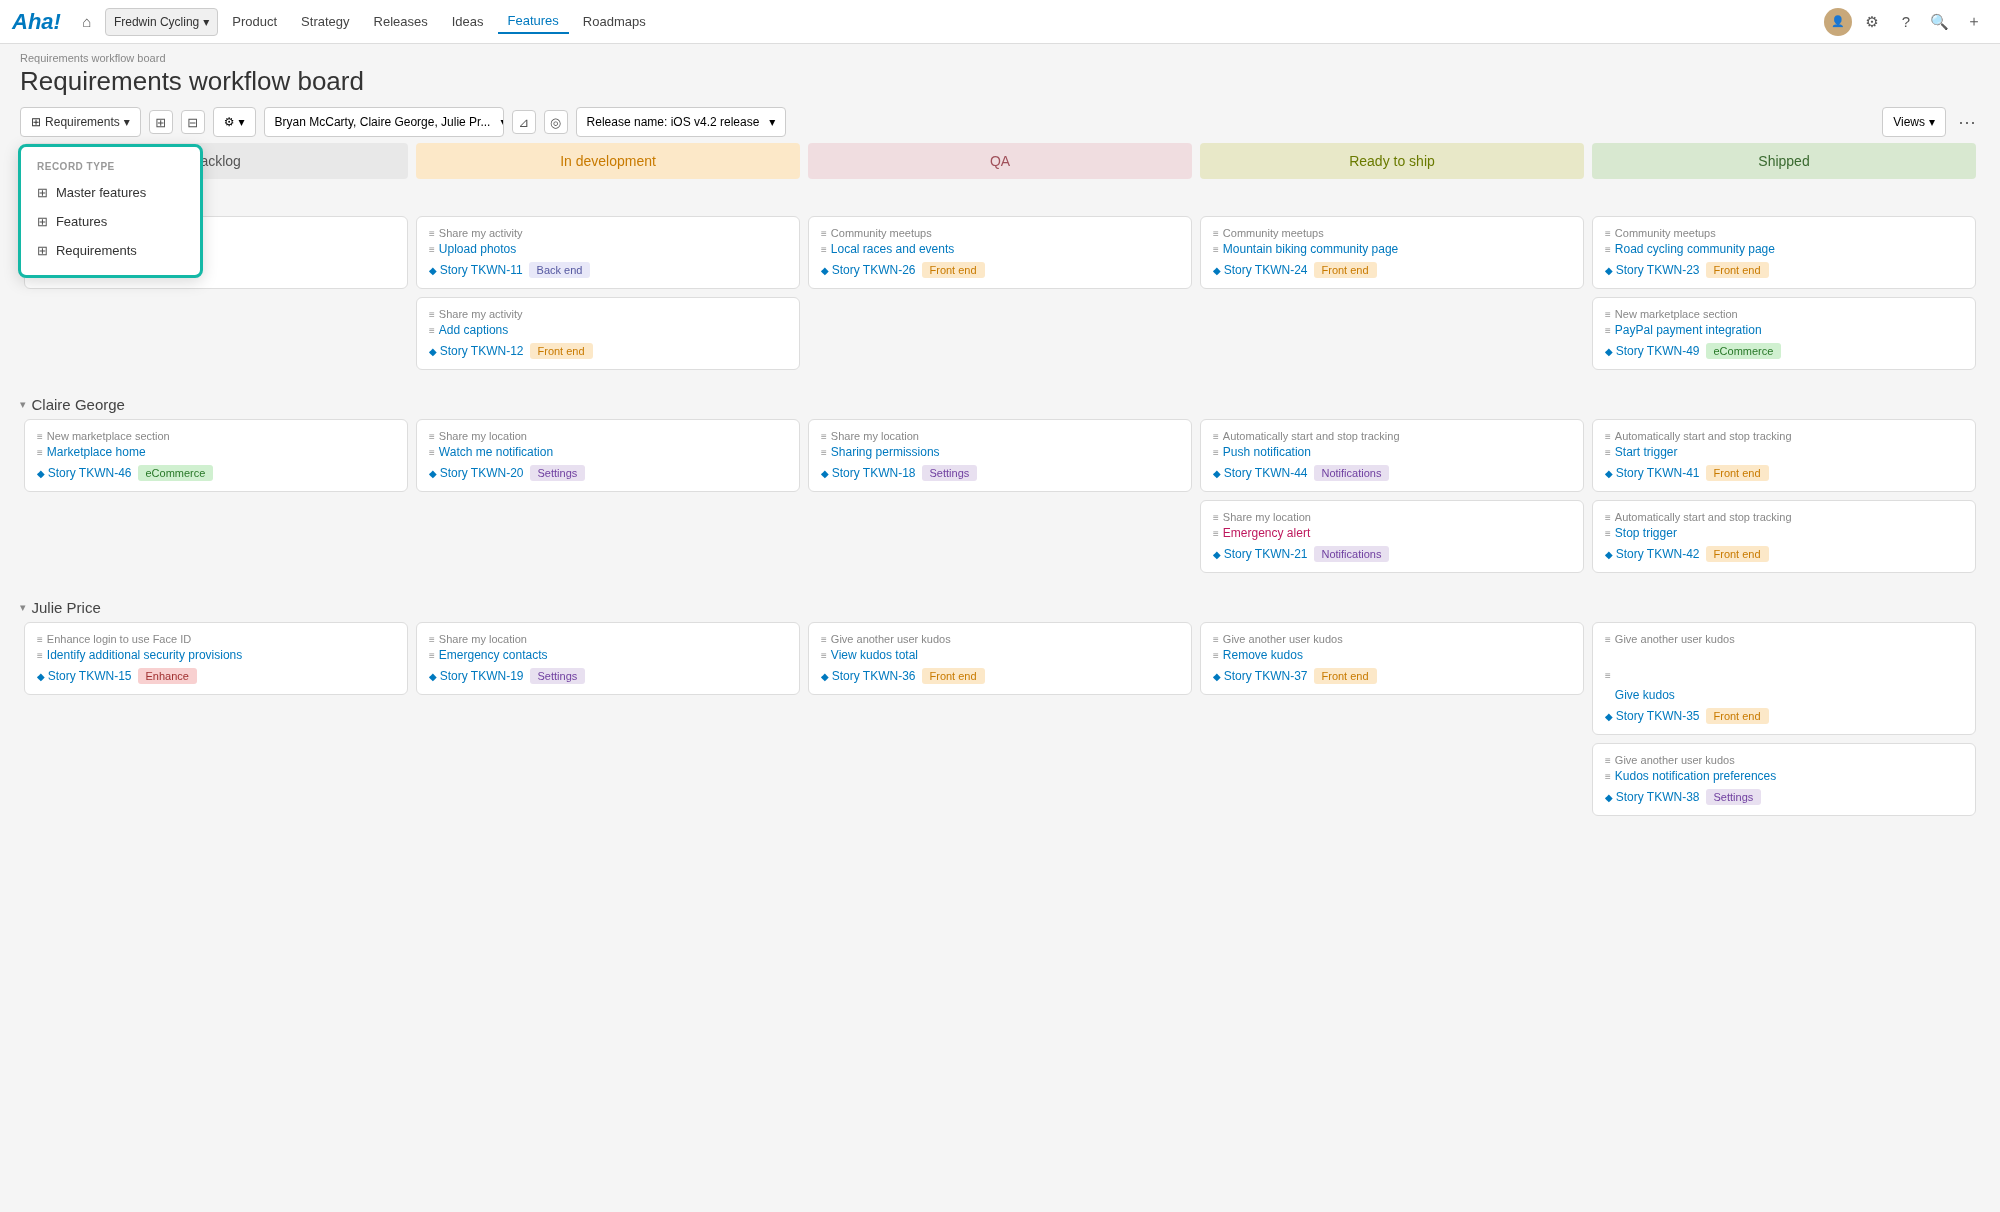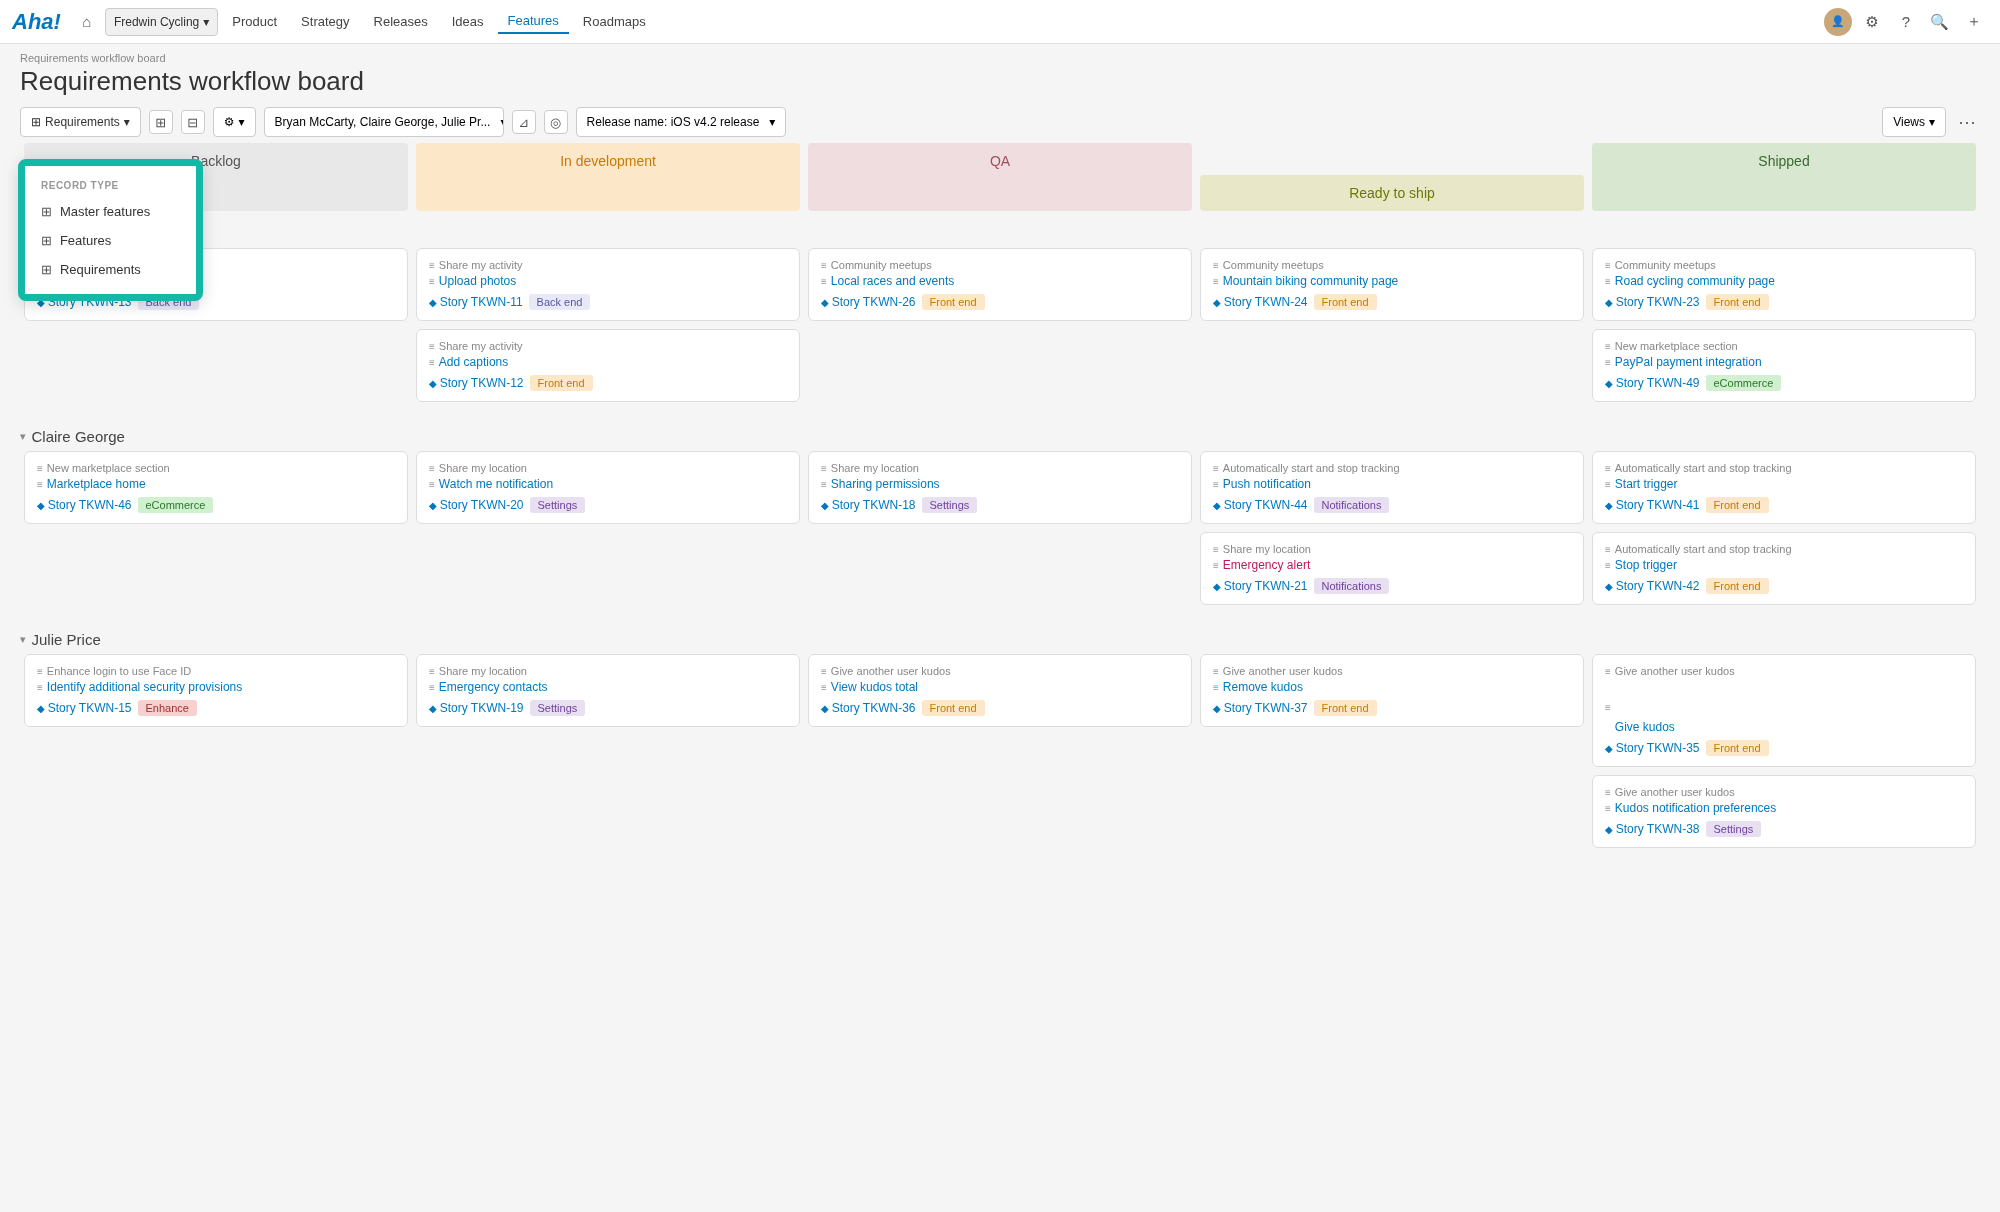--- a/index.html
+++ b/index.html
@@ -24,21 +24,21 @@
     
     .toolbar { display: flex; align-items: center; padding: 6px 20px; gap: 8px; }
     .toolbar-btn { display: flex; align-items: center; gap: 4px; background: #fff; border: 1px solid #ccc; border-radius: 4px; padding: 4px 10px; font-size: 12px; cursor: pointer; height: 30px; }
     .toolbar-btn.primary { background: #fff; color: #333; }
     .toolbar-icon { width: 24px; height: 24px; display: flex; align-items: center; justify-content: center; background: #fff; border: 1px solid #ccc; border-radius: 4px; cursor: pointer; color: #555; font-size: 13px; }
     .filter-btn { display: flex; align-items: center; gap: 10px; background: #fff; border: 1px solid #ccc; border-radius: 4px; padding: 4px 10px; font-size: 12px; cursor: pointer; height: 30px; max-width: 240px; overflow: hidden; text-overflow: ellipsis; white-space: nowrap; }
     .views-btn { display: flex; align-items: center; gap: 4px; background: #fff; border: 1px solid #ccc; border-radius: 4px; padding: 4px 10px; font-size: 12px; cursor: pointer; height: 30px; margin-left: auto; }
     .more-btn { background: none; border: none; cursor: pointer; font-size: 18px; color: #555; padding: 0 4px; }
 
     
-    .dropdown-overlay { position: absolute; top: 115px; left: 18px; background: #fff; border: 7px solid #14b8a6; border-radius: 8px; box-shadow: 0 4px 16px rgba(0,0,0,0.15); width: 185px; z-index: 200; padding: 10px 0; }
+    .dropdown-overlay { position: absolute; top: 100px; left: 18px; background: #fff; border: 3px solid #14b8a6; border-radius: 8px; box-shadow: 0 4px 16px rgba(0,0,0,0.15); width: 185px; z-index: 200; padding: 10px 0; }
     .dropdown-section-label { font-size: 10px; font-weight: 600; color: #999; padding: 4px 16px 6px; text-transform: uppercase; letter-spacing: 0.5px; }
     .dropdown-item { display: flex; align-items: center; gap: 8px; padding: 7px 16px; cursor: pointer; font-size: 13px; color: #333; }
     .dropdown-item .item-icon { font-size: 13px; color: #555; }
 
     
     .board-container { overflow-x: auto; padding: 0 20px 20px; }
 
     
     .section-header { display: flex; align-items: center; gap: 6px; padding: 10px 0 6px; font-size: 15px; font-weight: 500; color: #444; cursor: pointer; }
     .section-chevron { font-size: 11px; color: #888; }
@@ -141,21 +141,21 @@
         <span>Requirements</span>
       </div>
     </div>
 
     <div class="board-container">
 
       <div style="display:flex; gap:8px; padding: 0 4px; margin-bottom: 4px;">
         <div style="flex:1; padding: 10px 8px; text-align:center; font-size:14px; font-weight:500; background:#e8e8e8; color:#555; border-radius:4px;">Backlog</div>
         <div style="flex:1; padding: 10px 8px; text-align:center; font-size:14px; font-weight:500; background:#fce8c8; color:#c87a00; border-radius:4px;">In development</div>
         <div style="flex:1; padding: 10px 8px; text-align:center; font-size:14px; font-weight:500; background:#f0dde0; color:#a0505a; border-radius:4px;">QA</div>
-        <div style="flex:1; padding: 10px 8px; text-align:center; font-size:14px; font-weight:500; background:#e8e8c8; color:#6a7a00; border-radius:4px;margin-top:32px;">Ready to ship</div>
+        <div style="flex:1; padding: 10px 8px; text-align:center; font-size:14px; font-weight:500; background:#e8e8c8; color:#6a7a00; border-radius:4px;">Ready to ship</div>
         <div style="flex:1; padding: 10px 8px; text-align:center; font-size:14px; font-weight:500; background:#d8e8d0; color:#3a6a30; border-radius:4px;">Shipped</div>
       </div>
 
       <div class="board-section">
         <div class="section-header">
           <span class="section-chevron">▾</span>
           <span>Bryan McCarty</span>
         </div>
         <div style="display:flex; gap:8px; padding: 0 4px;">
 

